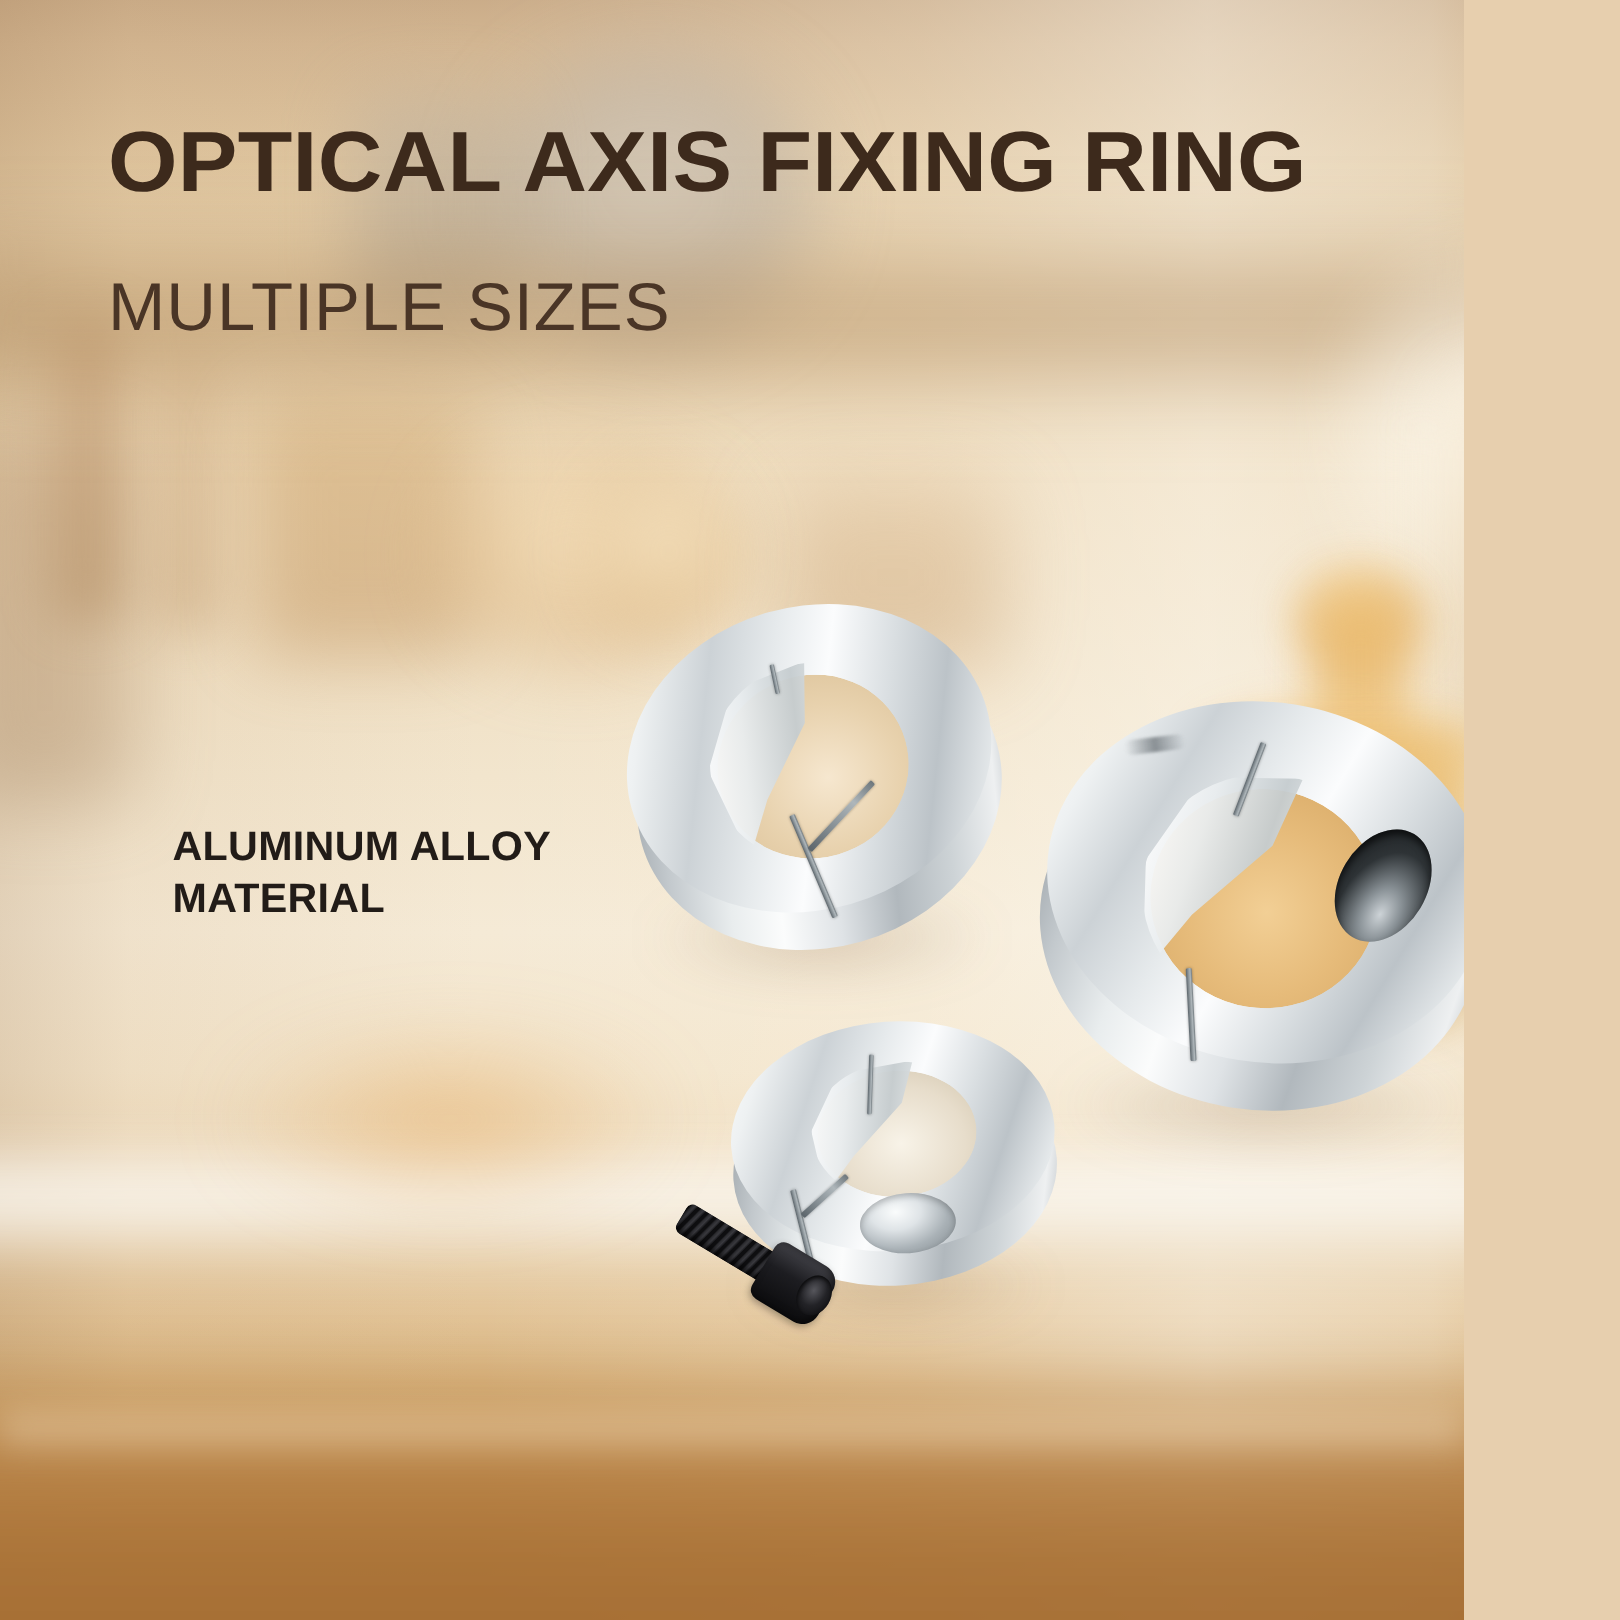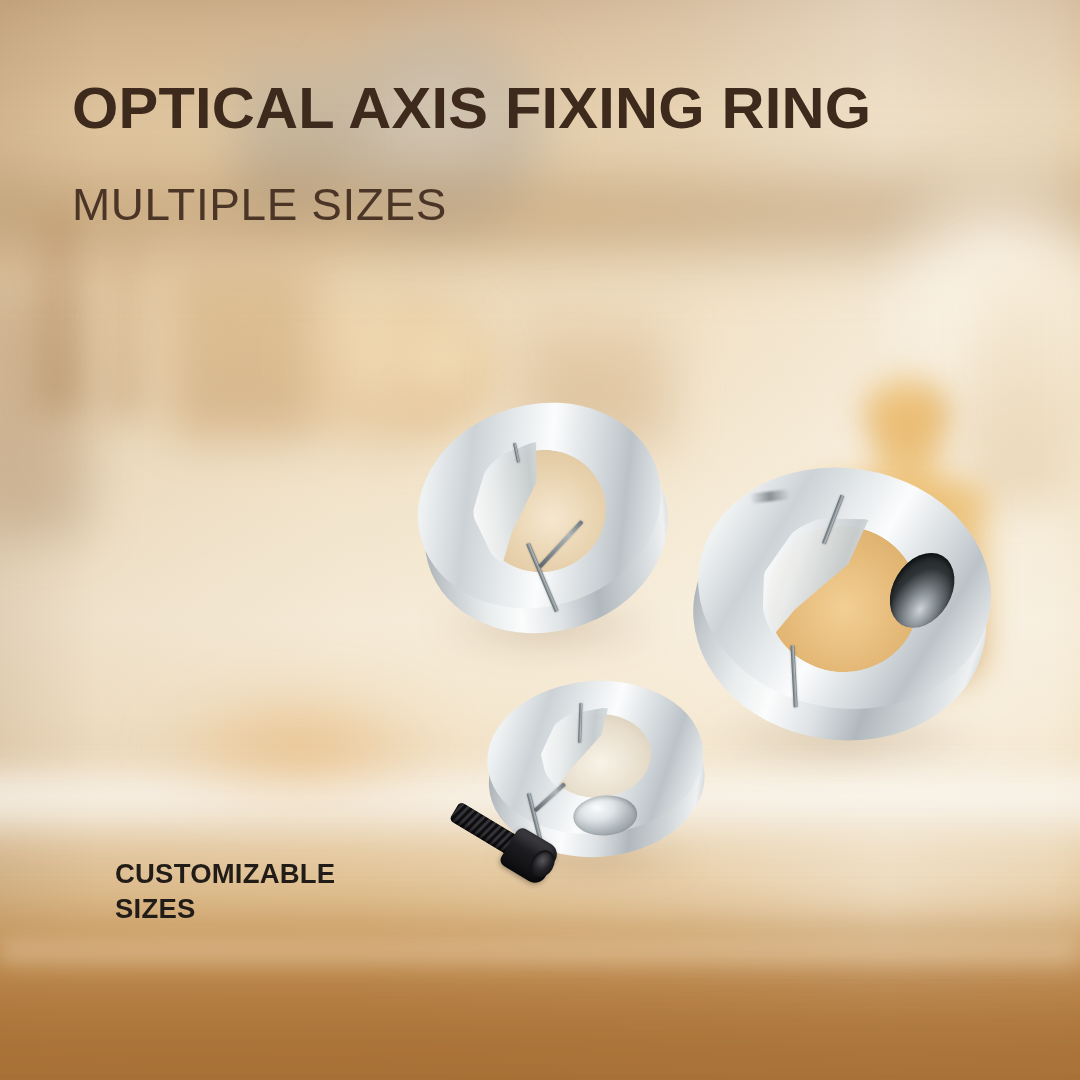--- a/index.html
+++ b/index.html
@@ -6,21 +6,21 @@
   html,body { width:1080px; height:1080px; overflow:hidden; }
   body {
     font-family:"Liberation Sans", sans-serif;
     background:#e7cfae;
     position:relative;
   }
 
   
   #stage {
     position:relative;
-    width:1080px; height:1080px;
+    width:976px; height:1080px;
     overflow:hidden;
     isolation:isolate;
   }
   .bg-layer{ position:absolute; inset:-40px; }
 
   
   .bg-v{
     background:linear-gradient(180deg,
       #bfa07d 0%,
       #d3b692 6%,
@@ -372,18 +372,18 @@
     <div class="slot s3"></div>
     <div class="countersink"></div>
   </div>
 
   <div id="bolt">
     <div class="shank"></div>
     <div class="head"></div>
     <div class="socket"></div>
   </div>
 
-
-
-  <div class="feat feat-3">CUSTOMIZABLE
-SIZES</div>
+  <div class="feat feat-1">ALUMINUM ALLOY
+MATERIAL</div>
+
+
 
 </div>
 
 </body></html>

